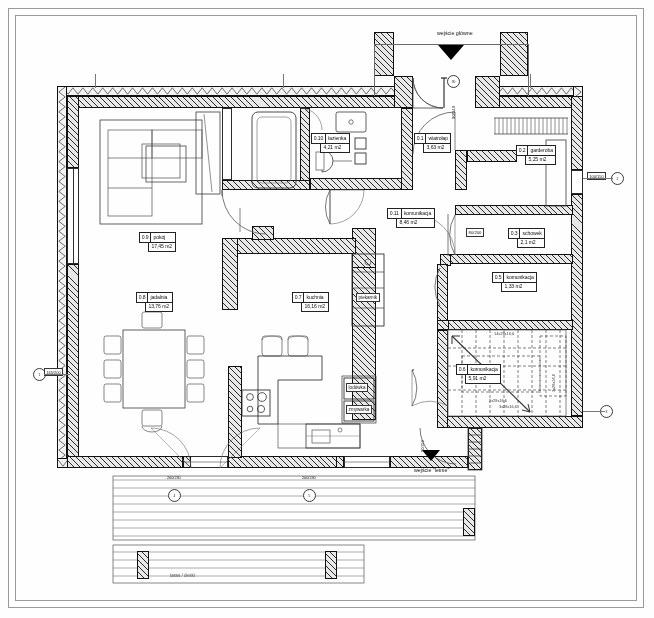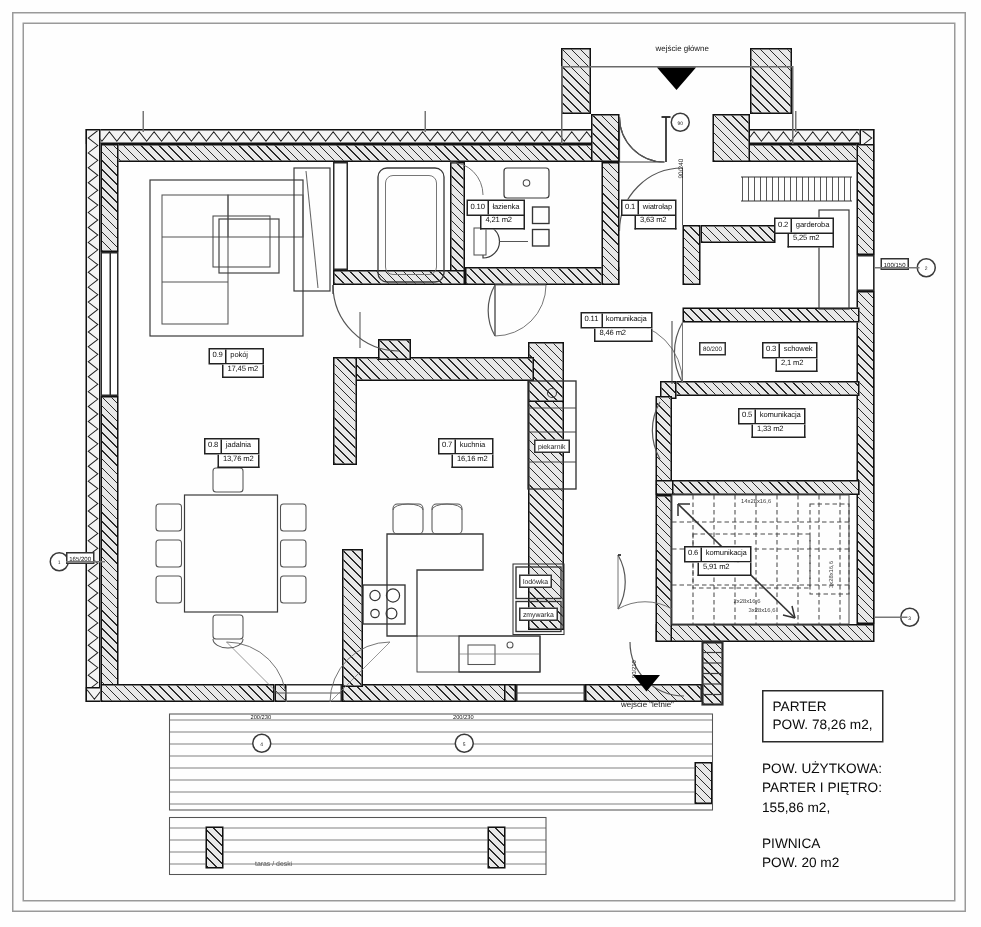--- a/index.html
+++ b/index.html
@@ -546,35 +546,20 @@
   <div class="bub" style="left:303px;top:489px;width:11px;height:11px;">5</div>
   <div class="anno" style="left:302px;top:476px;font-size:3.8px;">200/230</div>
 
   <div class="vtxt" style="left:420px;top:452px;font-size:3.9px;">90/210</div>
 
   <div class="anno" style="left:494px;top:331px;font-size:3.9px;color:#3a3a3a;">14x28x16,6</div>
   <div class="anno" style="left:499px;top:404px;font-size:3.9px;color:#3a3a3a;">3x28x16,6</div>
   <div class="vtxt" style="left:551px;top:392px;font-size:3.9px;color:#3a3a3a;">3x28x16,6</div>
   <div class="anno" style="left:489px;top:398px;font-size:3.9px;color:#3a3a3a;">2x28x16,6</div>
 
-  <div class="legend" style="left:508px;top:460px;">
-    <div class="boxed">
-      <div>PARTER</div>
-      <div>POW. 78,26 m2,</div>
-    </div>
-    <div class="blk">
-      <div>POW. UŻYTKOWA:</div>
-      <div>PARTER I PIĘTRO:</div>
-      <div>155,86 m2,</div>
-    </div>
-    <div class="blk">
-      <div>PIWNICA</div>
-      <div>POW. 20 m2</div>
-    </div>
-  </div>
 
   <div class="ln ln-v ln-thin" style="left:95px;top:74px;height:14px;background:#777;"></div>
   <div class="ln ln-v ln-thin" style="left:283px;top:74px;height:14px;background:#777;"></div>
   <div class="ln ln-v ln-thin" style="left:530px;top:74px;height:14px;background:#777;"></div>
   <div class="ln ln-h ln-thin" style="left:44px;top:374px;width:26px;background:#777;"></div>
   <div class="ln ln-h ln-thin" style="left:583px;top:178px;width:30px;background:#777;"></div>
   <div class="ln ln-h ln-thin" style="left:583px;top:411px;width:22px;background:#777;"></div>
 
 </div>
 

